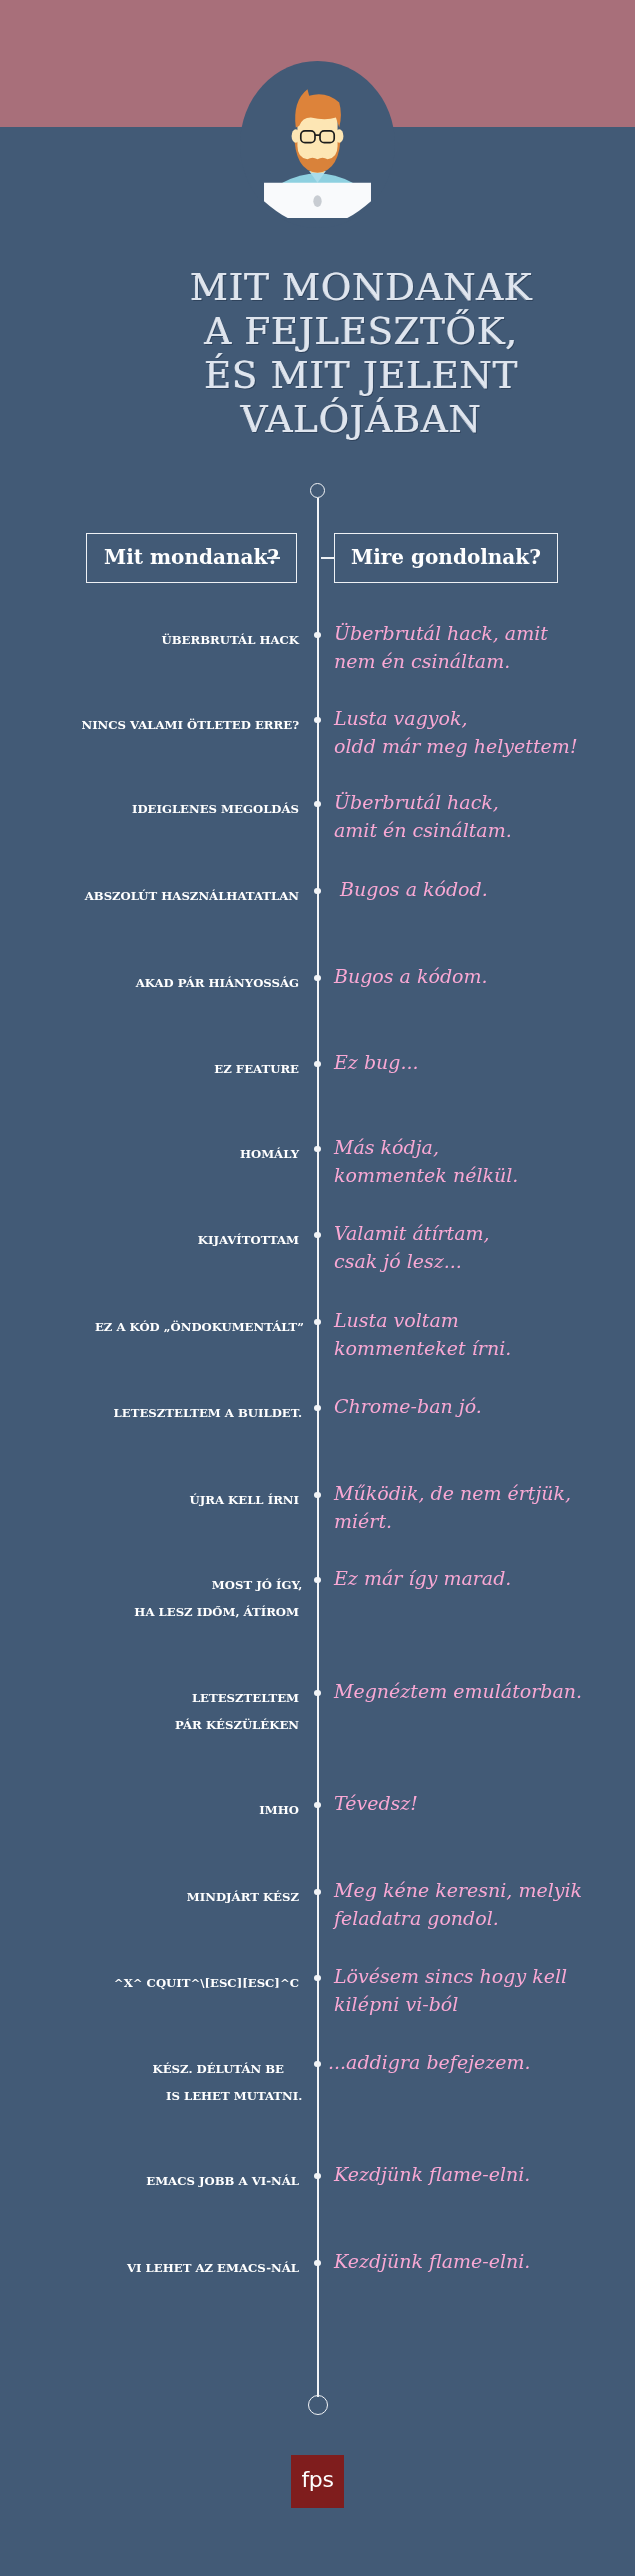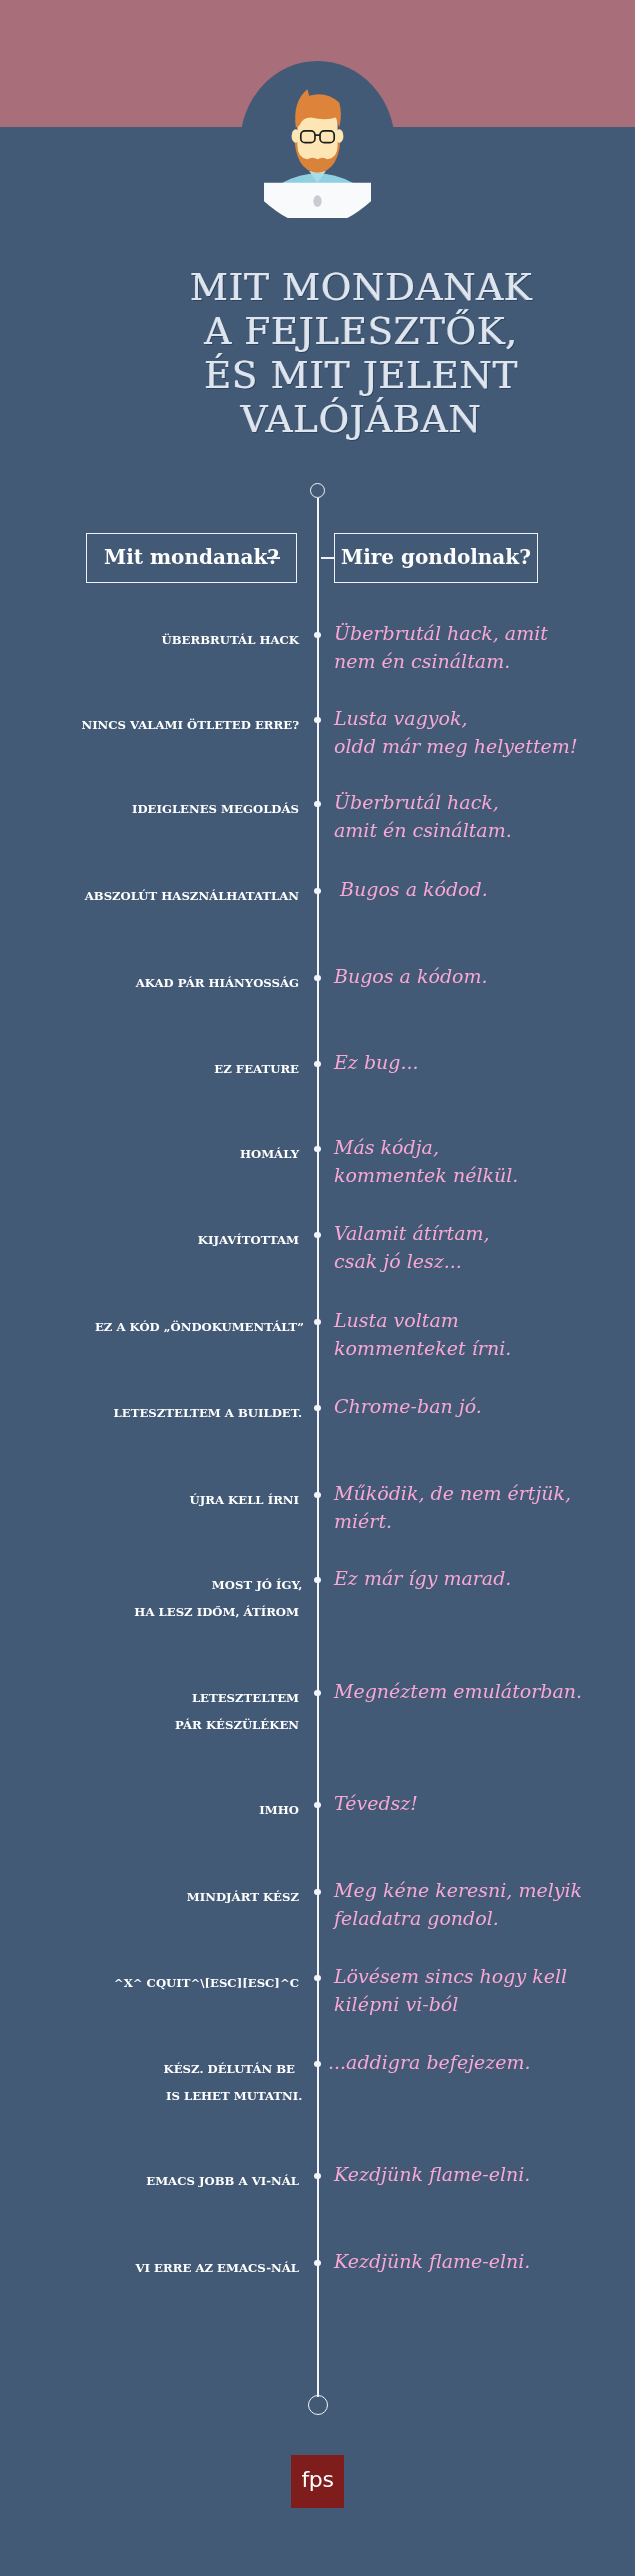--- a/index.html
+++ b/index.html
@@ -38,21 +38,21 @@
   .ring.top { left: 310px; top: 483px; }
   .ring.bottom { left: 308px; top: 2395px; width: 20px; height: 20px; }
 
   .hdr-box {
     position: absolute; top: 533px; height: 50px; border: 1.7px solid #eef1f5;
     box-sizing: border-box; color: #ffffff; font-weight: bold;
     font-size: 22px; line-height: 47px; text-align: center;
     font-family: "DejaVu Serif", serif; white-space: nowrap;
   }
   .hdr-box.left { left: 86px; width: 211px; font-size: 20px; }
-  .hdr-box.right { left: 334px; width: 204px; font-size: 20px; }
+  .hdr-box.right { left: 334px; width: 224px; font-size: 20px; }
   .dash {
     position: absolute; top: 557px; height: 1.7px; width: 13.4px; background: #eef1f5;
   }
   .dash.l { left: 267px; } .dash.r { left: 321px; }
 
   .row { position: absolute; left: 0; width: 635px; }
   .row .say {
     position: absolute; right: 336px; top: -8.4px; text-align: right;
     color: #ffffff; font-weight: bold; font-size: 11.7px; line-height: 27.6px;
     font-family: "DejaVu Serif", serif; white-space: nowrap;
@@ -269,40 +269,40 @@
         <div>^X^ CQUIT^\[ESC][ESC]^C</div>
       </div>
     <div class="dot"></div>
     <div class="mean">
         <div>Lövésem sincs hogy kell</div>
         <div>kilépni vi-ból</div>
       </div>
   </div>
   <div class="row" style="top:2064px">
     <div class="say">
-        <div style="margin-right:4px">KÉSZ. DÉLUTÁN BE</div>
+        <div style="margin-right:15px">KÉSZ. DÉLUTÁN BE</div>
         <div style="margin-right:-3.3px">IS LEHET MUTATNI.</div>
       </div>
     <div class="dot"></div>
     <div class="mean" style="left:328px">
         <div>...addigra befejezem.</div>
       </div>
   </div>
   <div class="row" style="top:2176px">
     <div class="say">
         <div>EMACS JOBB A VI-NÁL</div>
       </div>
     <div class="dot"></div>
     <div class="mean">
         <div>Kezdjünk flame-elni.</div>
       </div>
   </div>
   <div class="row" style="top:2263px">
     <div class="say">
-        <div>VI ERRE AZ EMACS-NÁL</div>
+        <div>VI LEHET AZ EMACS-NÁL</div>
       </div>
     <div class="dot"></div>
     <div class="mean">
         <div>Kezdjünk flame-elni.</div>
       </div>
   </div>
 </div>
 
 <div class="logo">fps</div>
 

